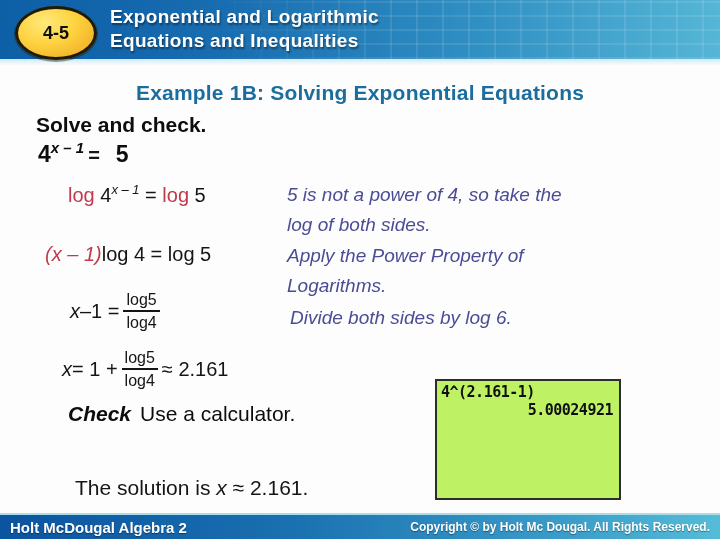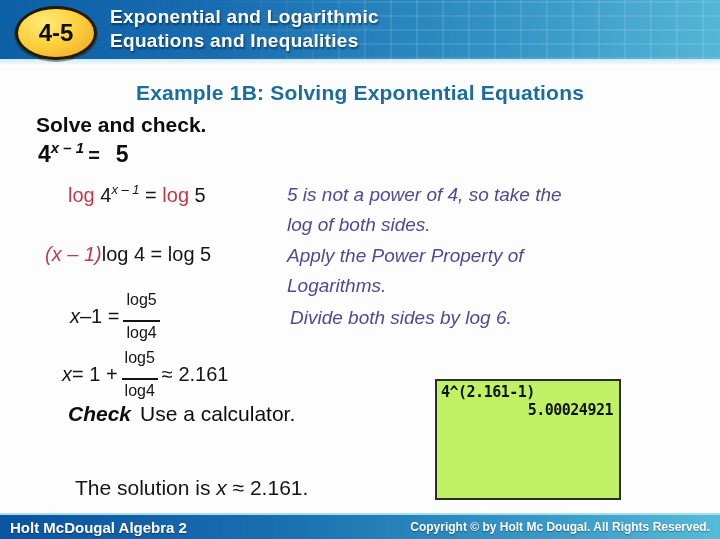--- a/index.html
+++ b/index.html
@@ -25,21 +25,21 @@
   .header-fade {
     position:absolute; top:59px; left:0; width:720px; height:7px;
     background:linear-gradient(180deg,#cfe9f4 0%, #ffffff 100%);
   }
   .badge {
     position:absolute; left:15px; top:6px; width:76px; height:48px;
     border-radius:50%;
     background:radial-gradient(ellipse at 35% 28%, #ffe97a 0%, #fdd23e 45%, #eca31f 100%);
     border:3px solid #221a05; box-shadow:0 1px 0 1px rgba(40,30,0,0.45);
     display:flex; align-items:center; justify-content:center;
-    font-size:24px; font-weight:bold; color:#0d0d0d; z-index:2;
+    font-size:18px; font-weight:bold; color:#0d0d0d; z-index:2;
   }
   .header-title {
     position:absolute; left:110px; top:5px; z-index:2;
     font-size:19px; font-weight:bold; color:#ffffff; line-height:24px;
     letter-spacing:0.3px; text-shadow:1px 2px 2px rgba(0,0,0,0.45);
   }
 
   
   .example-title {
     position:absolute; top:81px; left:0; width:720px; text-align:center;
@@ -70,21 +70,21 @@
 
   .step1-eq { position:absolute; left:68px; top:182px; }
   .step1-comment { left:287px; top:180px; }
   .step2-eq { position:absolute; left:45px; top:243px; }
   .step2-comment { left:287px; top:241px; }
 
   .frac {
     display:inline-flex; flex-direction:column; text-align:center;
     font-size:16px; line-height:1.2; margin:0 4px; vertical-align:middle;
   }
-  .frac .num { border-bottom:2px solid #151515; padding:0 3px 11px 3px; }
+  .frac .num { border-bottom:2px solid #151515; padding:0 3px 1px 3px; }
   .frac .den { padding-top:1px; }
 
   .step3-eq { position:absolute; left:70px; top:290px; display:flex; align-items:center; }
   .step3-comment { left:290px; top:303px; }
   .step4-eq { position:absolute; left:62px; top:348px; display:flex; align-items:center; }
   .step4-eq .tail { }
 
   
   .calc {
     position:absolute; left:435px; top:379px; width:186px; height:121px;

